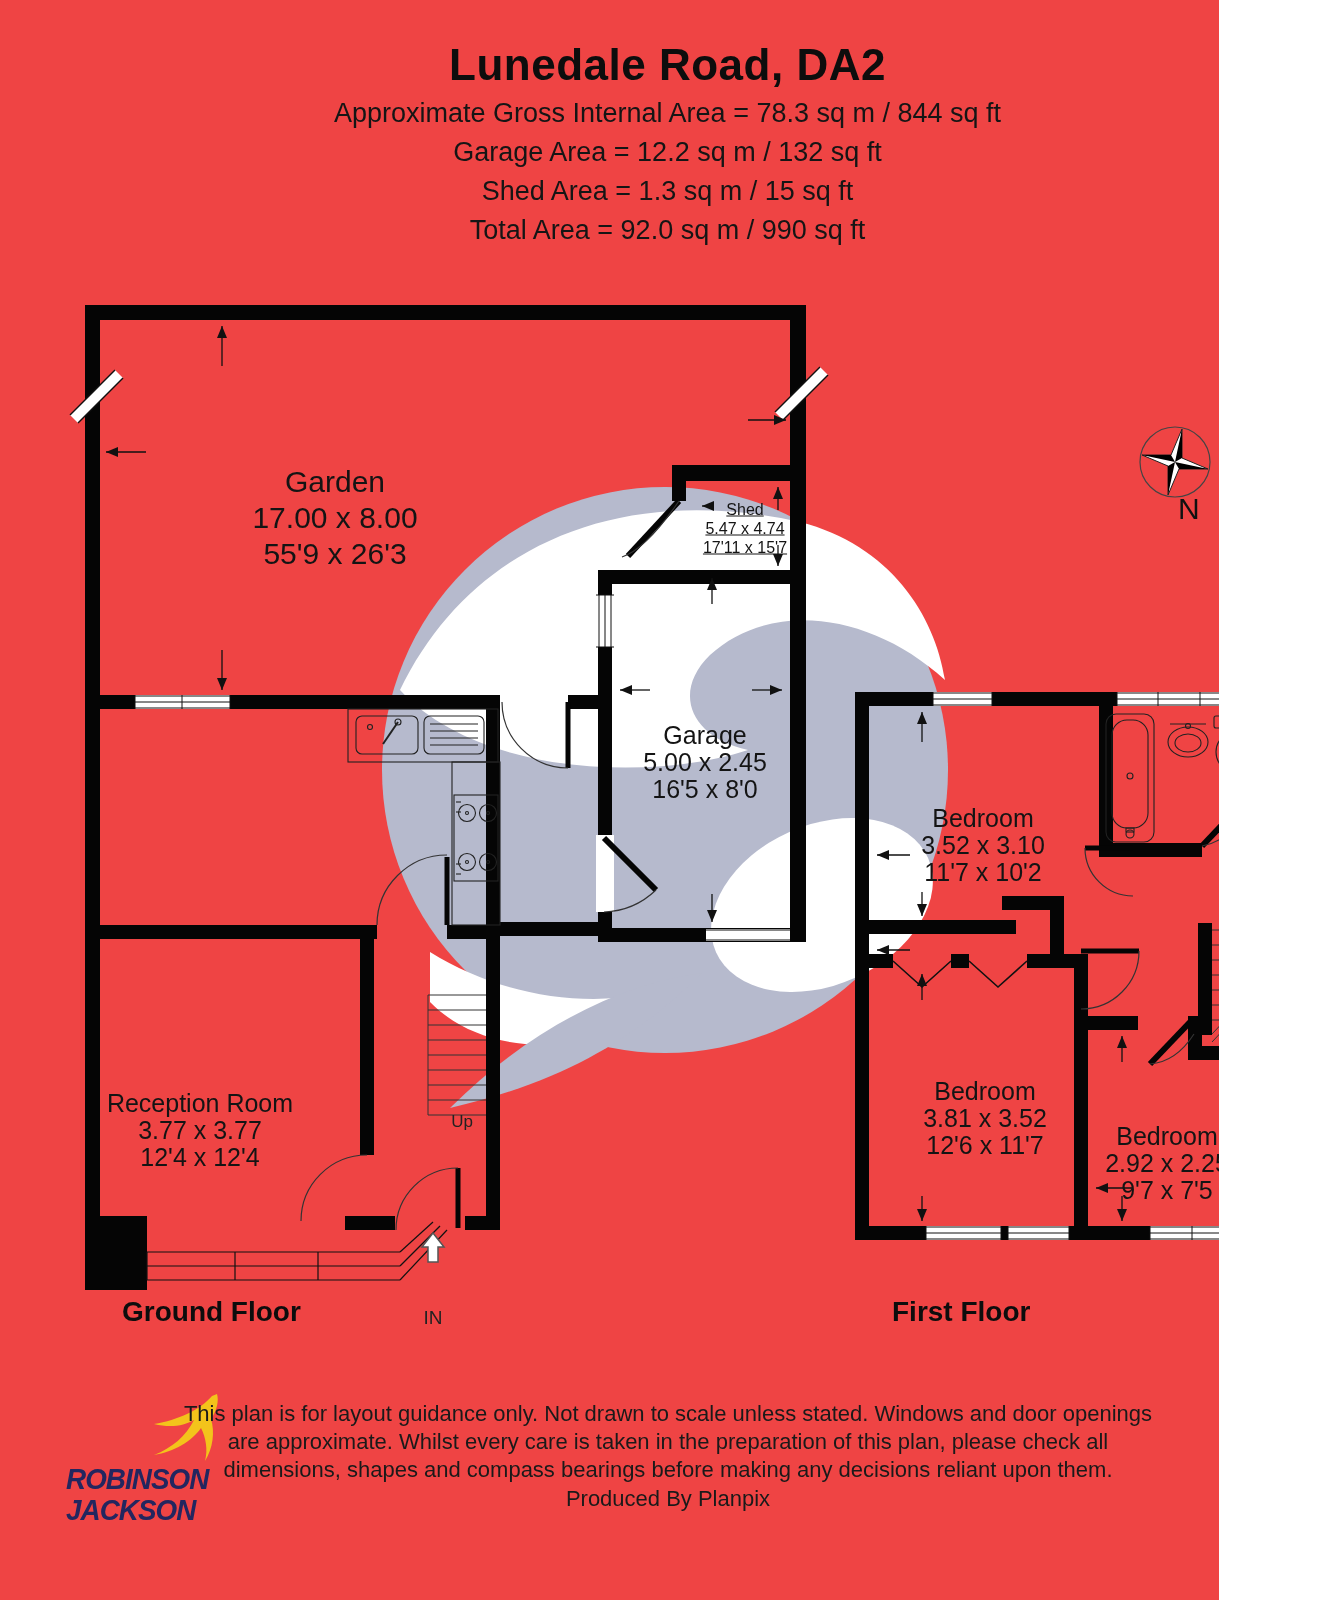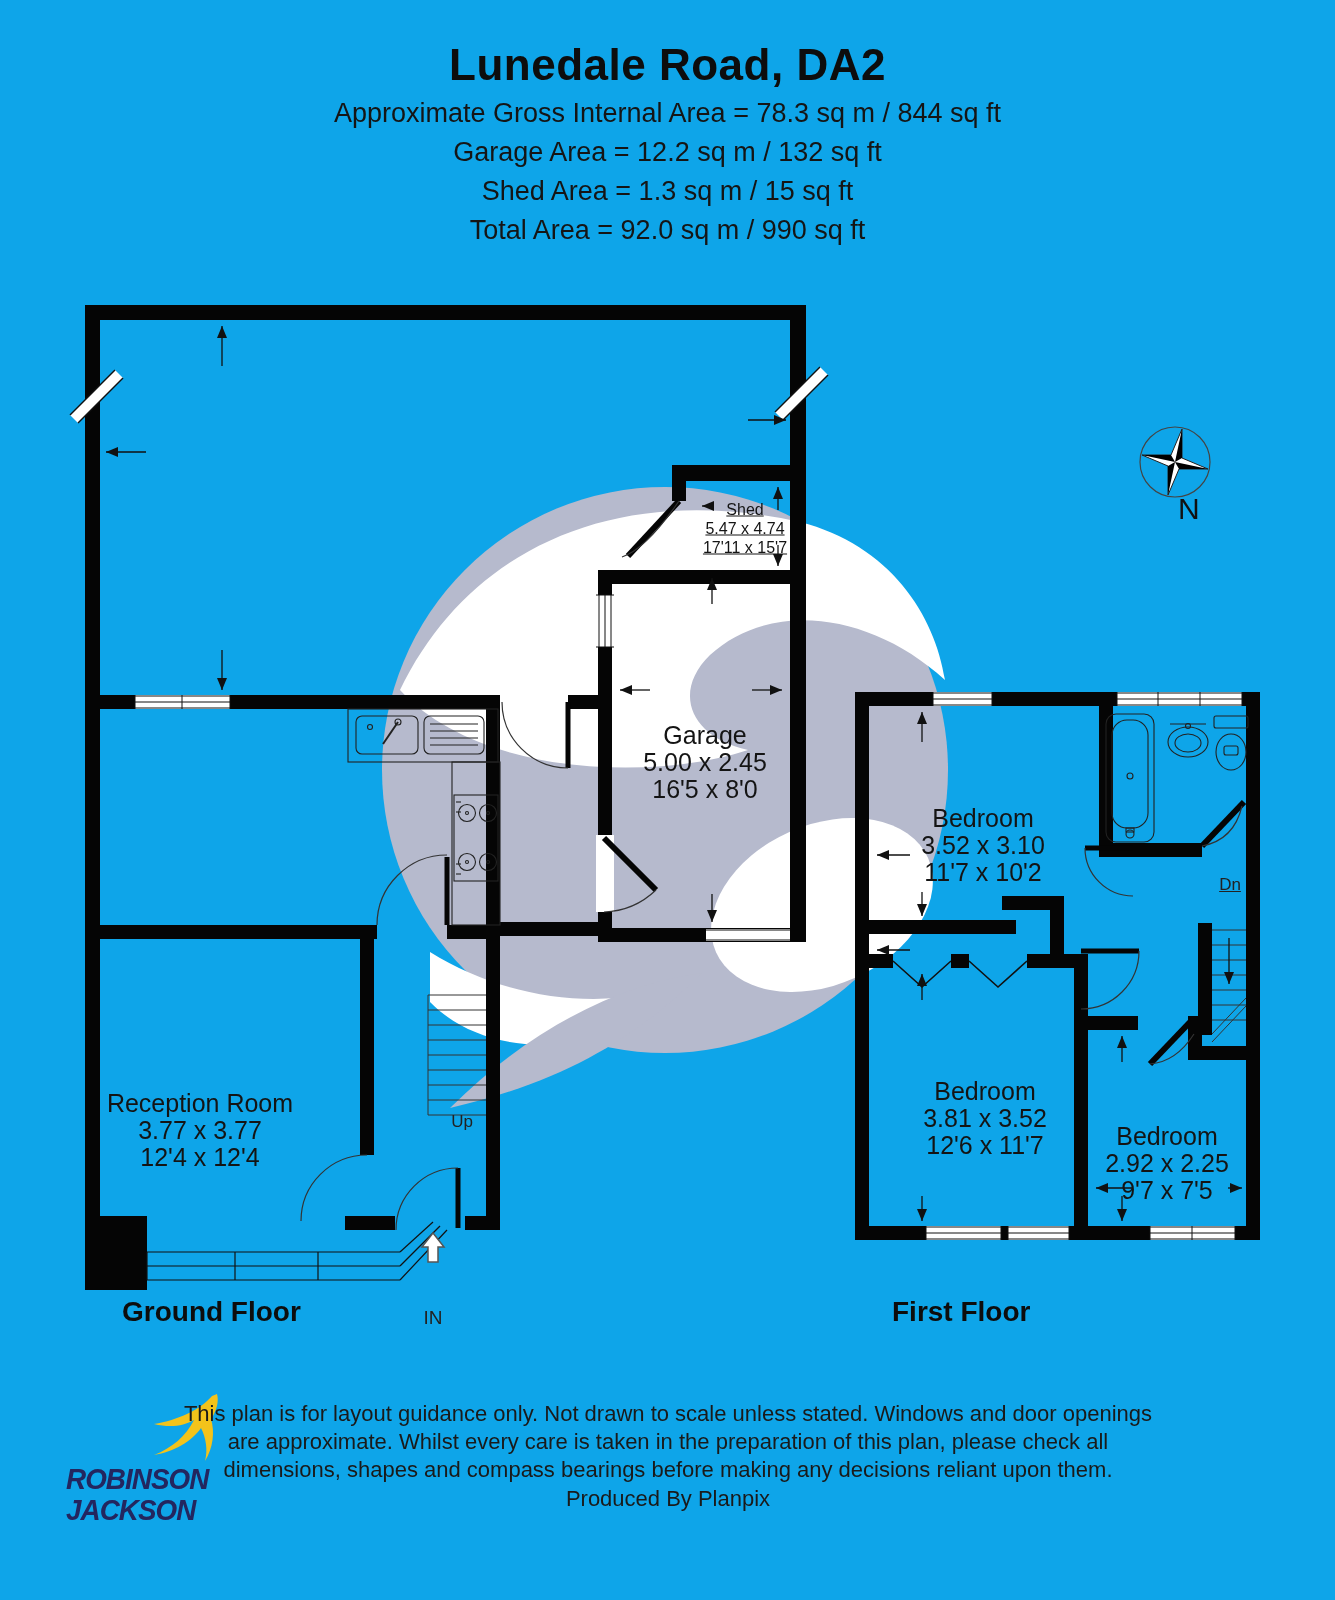--- a/index.html
+++ b/index.html
@@ -1,16 +1,16 @@
 <!DOCTYPE html>
 <html><head>
 <meta charset="utf-8">
 <style>
   html,body{margin:0;padding:0;background:#fff;}
-  .page{position:relative;width:1335px;height:1600px;background:#0ea5e9;
+  .page{position:relative;width:1219px;height:1600px;background:#ef4444;
         font-family:"Liberation Sans",sans-serif;color:#111;overflow:hidden;}
   .header{position:absolute;left:0;top:40px;width:1335px;text-align:center;}
   .title{font-size:44px;font-weight:bold;letter-spacing:0.5px;color:#0d0d0d;}
   .area-line{font-size:27px;margin-top:8px;color:#151515;}
   .room-label{position:absolute;transform:translate(-50%,-50%);text-align:center;
               color:#141414;white-space:nowrap;}
   .rl-lg{font-size:30px;line-height:36px;}
   .rl-md{font-size:25px;line-height:27px;}
   .rl-sm{font-size:16px;line-height:19px;}
   .anno{position:absolute;transform:translate(-50%,-50%);font-size:17px;color:#222;}
@@ -354,20 +354,25 @@
                C 200,1410 178,1420 154,1424
                C 170,1428 184,1426 194,1420
                C 186,1436 172,1448 154,1455
                C 174,1452 192,1441 201,1428
                C 206,1438 208,1450 205,1461
                C 213,1448 215,1432 211,1419
                C 217,1410 219,1401 217,1394 Z" fill="#f3c31b"></path>
     </g>
   </svg>
 
+  <div class="room-label rl-lg" style="left:335px;top:518px;">
+    <div>Garden</div>
+    <div>17.00 x 8.00</div>
+    <div>55'9 x 26'3</div>
+  </div>
 
 
   <div class="room-label rl-md" style="left:200px;top:1130px;">
     <div>Reception Room</div>
     <div>3.77 x 3.77</div>
     <div>12'4 x 12'4</div>
   </div>
 
   <div class="room-label rl-sm" style="left:745px;top:528px;text-decoration:underline;">
     <div>Shed</div>

